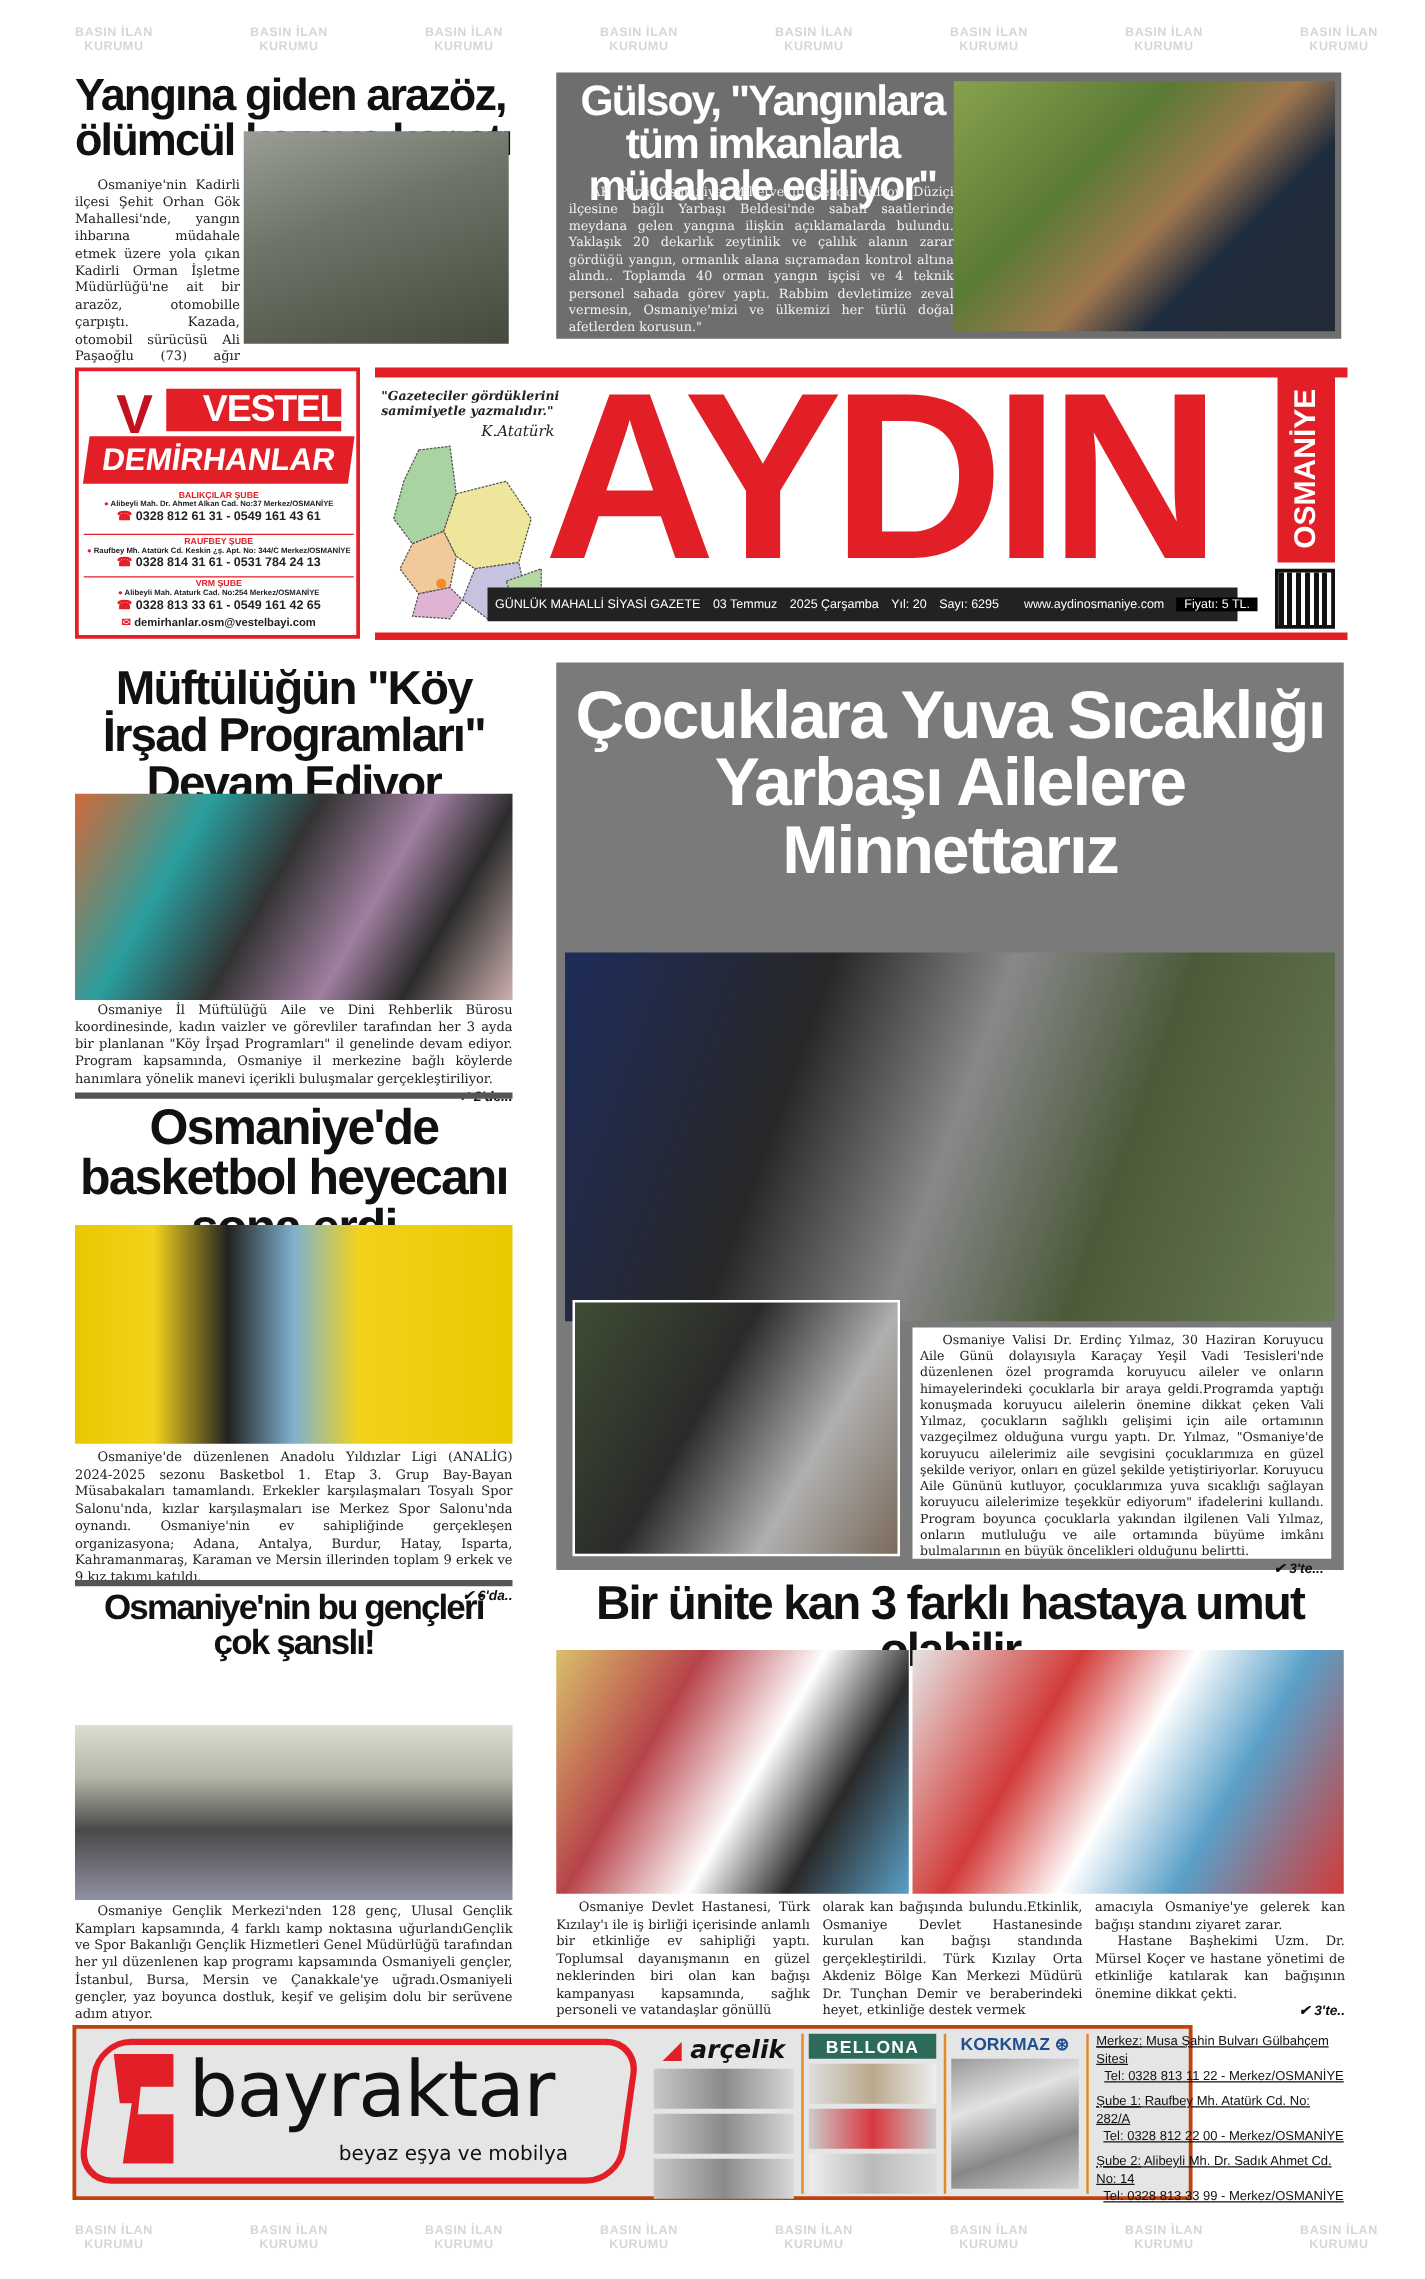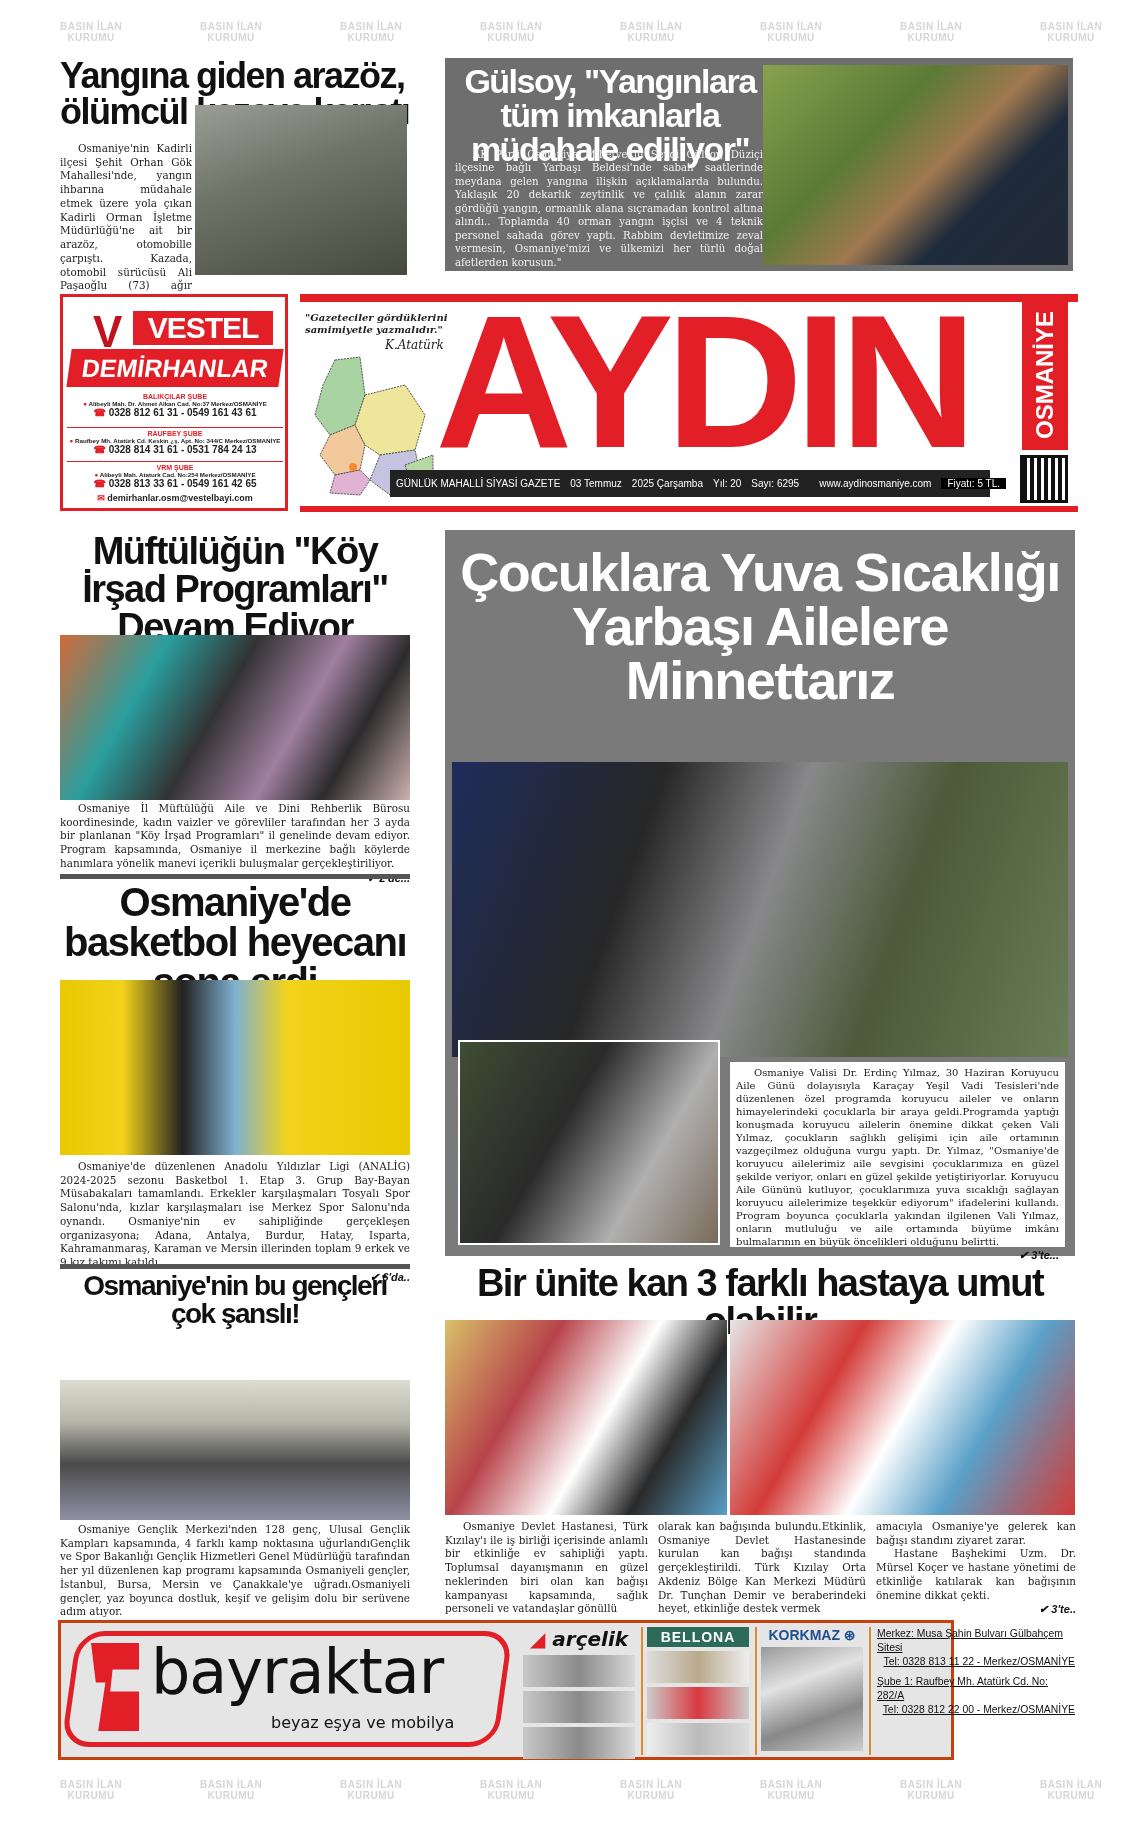--- a/index.html
+++ b/index.html
@@ -54,21 +54,21 @@
 
   
   #s2-box { left: 445px; top: 58px; width: 628px; height: 213px; background: #6e6e6e; }
   #s2-title { left: 455px; top: 64px; width: 310px; font-size: 34px; color: #ffffff; text-align: center; }
   #s2-text { left: 455px; top: 148px; width: 308px; color: #f2f2f2; font-size: 10.2px; }
   #s2-photo { left: 763px; top: 65px; width: 305px; height: 200px; background: linear-gradient(135deg,#87a24e 0%,#5b7a36 35%,#a0784f 55%,#1f2c3d 70%,#232a36 100%); }
 
   
   #vestel-ad { left: 60px; top: 294px; width: 228px; height: 217px; border: 3px solid #e21e26; background: #fff; }
   #vestel-logo-v { position: absolute; left: 30px; top: 10px; font-family: "Liberation Sans", sans-serif; font-weight: bold; font-size: 44px; color: #c1121f; }
-  #vestel-logo-text { position: absolute; left: 70px; top: 14px; width: 140px; height: 34px; background: #e21e26; color: #fff; font-family: "Liberation Sans", sans-serif; font-weight: bold; font-size: 30px; line-height: 34px; text-align: center; letter-spacing: -1px; }
+  #vestel-logo-text { position: absolute; left: 70px; top: 14px; width: 140px; height: 34px; background: #e21e26; color: #fff; font-family: "Liberation Sans", sans-serif; font-weight: bold; font-size: 30px; line-height: 34px; text-align: right; letter-spacing: -1px; }
   #vestel-banner { position: absolute; left: 6px; top: 52px; width: 212px; height: 38px; background: #e21e26; color: #fff; font-family: "Liberation Sans", sans-serif; font-weight: bold; font-size: 25px; line-height: 38px; text-align: center; transform: skewX(-8deg); }
   .branch { position: absolute; left: 4px; width: 216px; text-align: center; font-family: "Liberation Sans", sans-serif; }
   .branch .bname { color: #e21e26; font-size: 7px; font-weight: bold; }
   .branch .baddr { color: #222; font-size: 6.2px; font-weight: bold; }
   .branch .btel { color: #222; font-size: 10px; font-weight: bold; }
   .branch .pin { color: #e21e26; }
   #vestel-email { position: absolute; left: 4px; top: 196px; width: 216px; text-align: center; font-family: "Liberation Sans", sans-serif; font-size: 9px; font-weight: bold; color: #222; }
 
   
   #mast-top-line { left: 300px; top: 294px; width: 778px; height: 8px; background: #e21e26; }
@@ -296,14 +296,18 @@
 
   <div id="contacts">
     <div class="row">
       <span class="lbl">Merkez:</span> <span>Musa Şahin Bulvarı Gülbahçem Sitesi</span>
       <span class="tel">Tel: 0328 813 11 22 - Merkez/OSMANİYE</span>
     </div>
     <div class="row">
       <span class="lbl">Şube 1:</span> <span>Raufbey Mh. Atatürk Cd. No: 282/A</span>
       <span class="tel">Tel: 0328 812 22 00 - Merkez/OSMANİYE</span>
     </div>
+    <div class="row">
+      <span class="lbl">Şube 2:</span> <span>Alibeyli Mh. Dr. Sadık Ahmet Cd. No: 14</span>
+      <span class="tel">Tel: 0328 813 33 99 - Merkez/OSMANİYE</span>
+    </div>
   </div>
 </div>
 
 </body></html>

